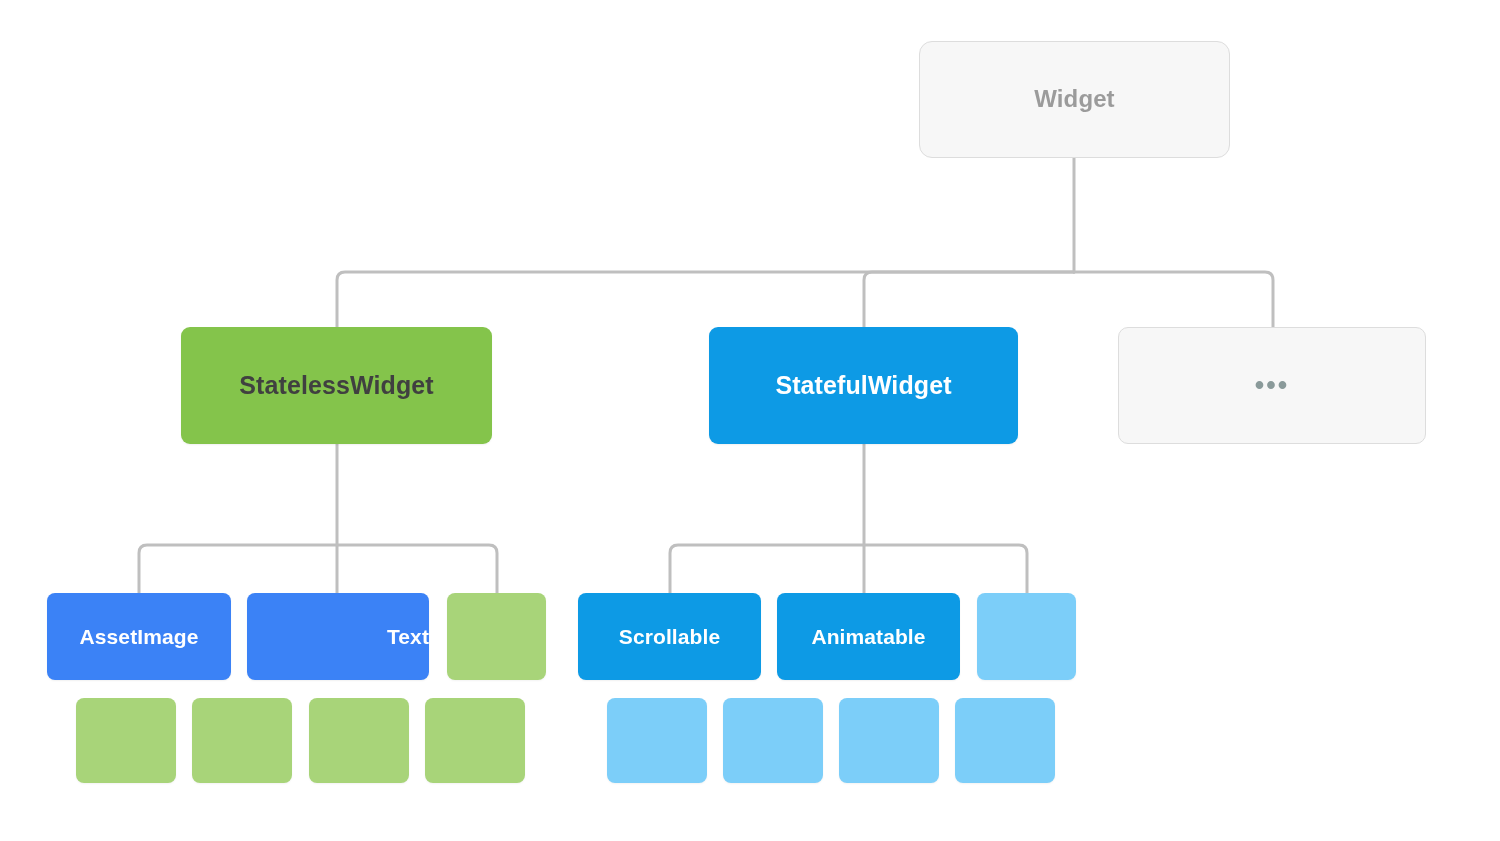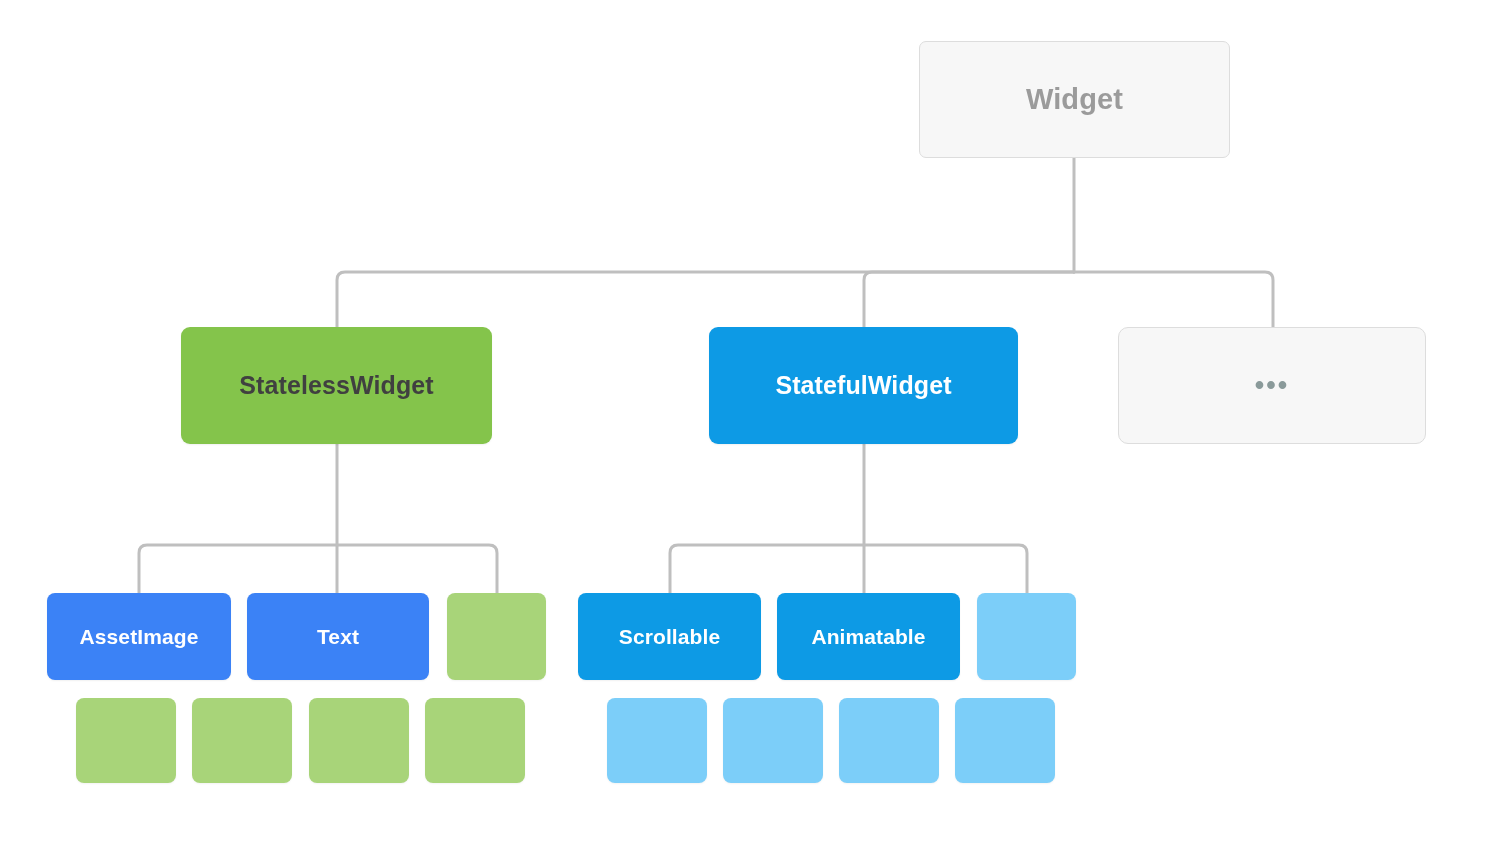--- a/index.html
+++ b/index.html
@@ -42,22 +42,22 @@
   .node-label {
     display: block;
     white-space: nowrap;
   }
   
   .node.root {
     background: #f7f7f7;
     border: 1px solid #dddddd;
     color: #9b9b9b;
     font-weight: bold;
-    font-size: 29px;
-    border-radius: 7px;
+    font-size: 24px;
+    border-radius: 13px;
   }
   .node.ghost {
     background: #f7f7f7;
     border: 1px solid #dddddd;
     color: #8a9a9a;
     font-weight: bold;
     font-size: 27px;
     border-radius: 10px;
     letter-spacing: 2px;
   }
@@ -143,21 +143,21 @@
   </div>
 
   <div class="node ghost" style="left:1118px; top:327px; width:308px; height:117px;">
     <span class="node-label">•••</span>
   </div>
 
   <div class="node green3" style="left:47px; top:593px; width:184px; height:87px;">
     <span class="node-label">AssetImage</span>
   </div>
 
-  <div class="node green3" style="left:247px; top:593px; width:182px; height:87px;">
+  <div class="node green3" style="left:247px; top:593px; width:182px; height:87px;justify-content:flex-end;">
     <span class="node-label">Text</span>
   </div>
 
   <div class="node green-pale" style="left:447px; top:593px; width:99px; height:87px;"></div>
 
   <div class="node blue3" style="left:777px; top:593px; width:183px; height:87px;">
     <span class="node-label">Animatable</span>
   </div>
 
   <div class="node blue3" style="left:578px; top:593px; width:183px; height:87px;">

